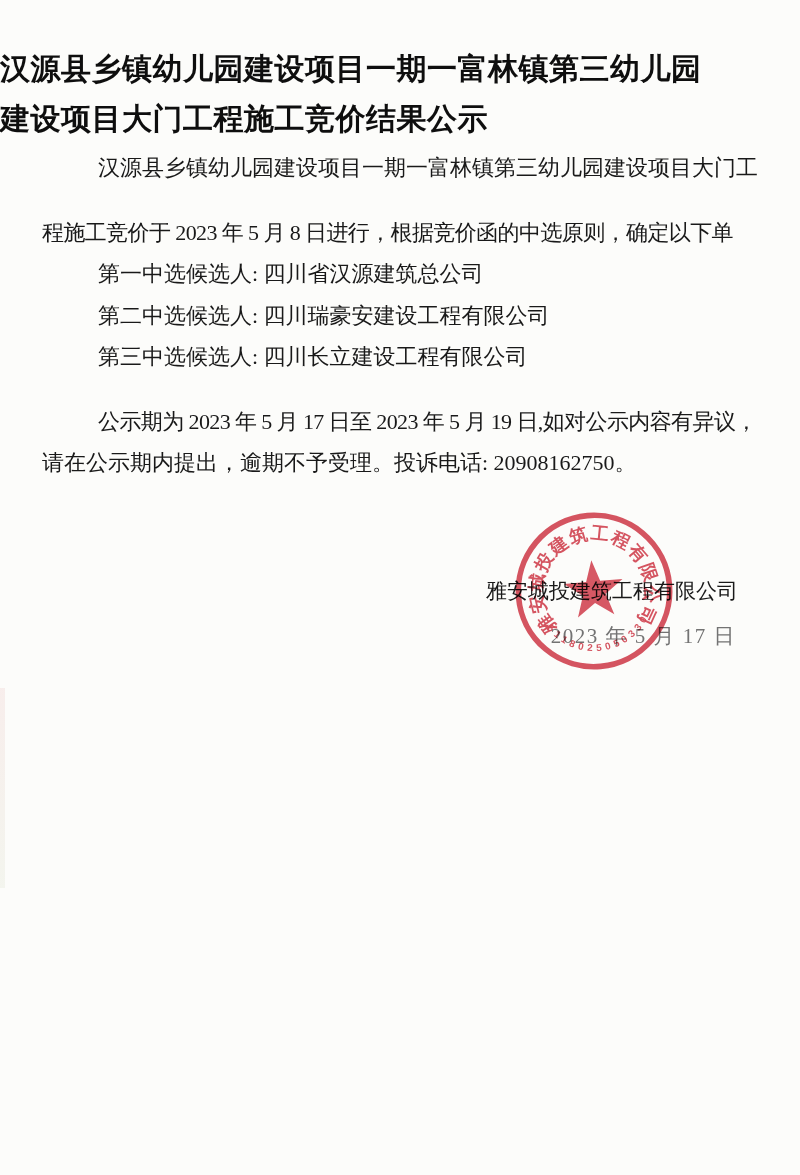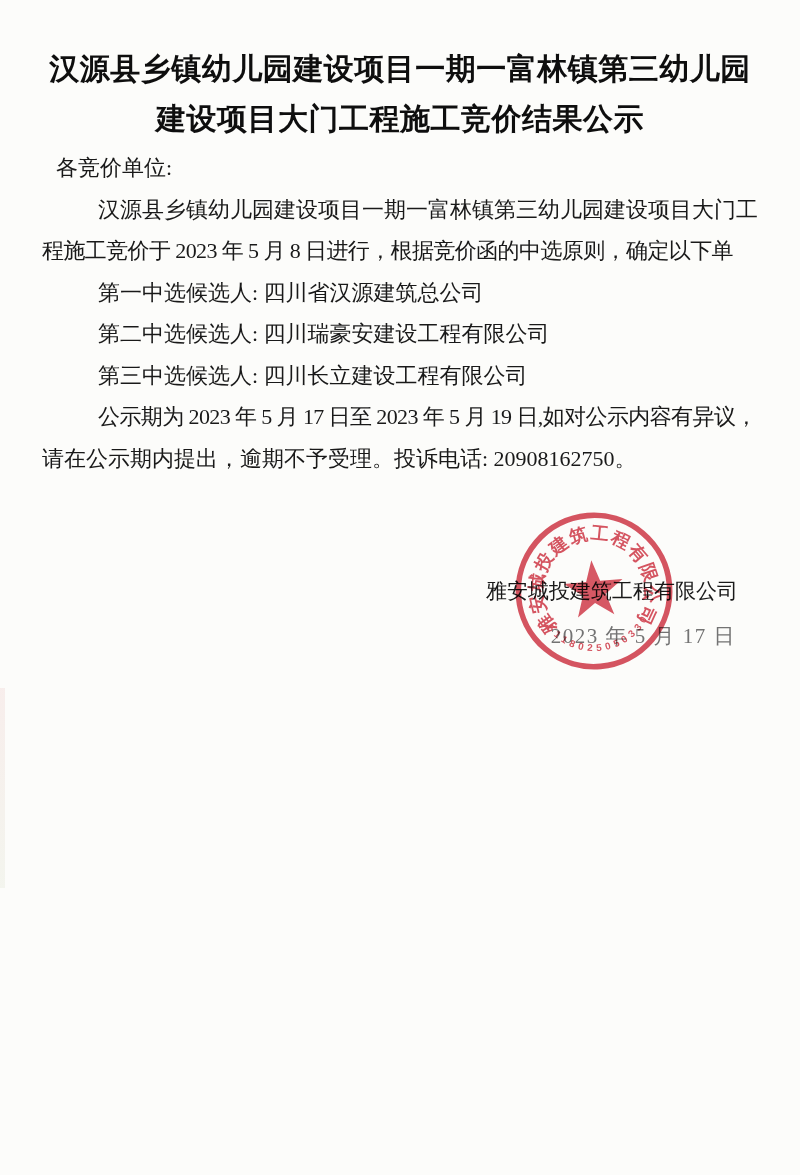--- a/index.html
+++ b/index.html
@@ -10,42 +10,42 @@
     background: #fcfcfa;
     font-family: "Liberation Serif", "DejaVu Serif", serif;
     color: #1b1b1b;
     overflow: hidden;
   }
   .title-block {
     position: absolute;
     top: 44px;
     left: 0;
     width: 100%;
-    text-align: center;
+    text-align: left;
     font-family: "Liberation Sans", "DejaVu Sans", sans-serif;
     font-weight: 900;
     font-size: 30px;
     line-height: 50px;
     color: #0e0e0e;
     letter-spacing: 0.5px;
   }
   .content {
     position: absolute;
     left: 42px;
     right: 38px;
     top: 147px;
     font-size: 22px;
     line-height: 41.5px;
     white-space: nowrap;
     color: #191919;
   }
   .doc-line { height: 41.5px; }
   .indent-1 { padding-left: 14px; }
   .indent-2 { padding-left: 56px; }
-  .tight { letter-spacing: -0.6px; }
+  .tight { letter-spacing: -0.6px; margin-top: 23px; }
   .sig-company {
     position: absolute;
     top: 577px;
     right: 62px;
     font-size: 21px;
     color: #191919;
   }
   .sig-date {
     position: absolute;
     top: 622px;
@@ -91,21 +91,20 @@
 <body>
 
 <div class="page">
 
   <div class="title-block">
     <div>汉源县乡镇幼儿园建设项目一期一富林镇第三幼儿园</div>
     <div>建设项目大门工程施工竞价结果公示</div>
   </div>
 
   <div class="content">
-    <div class="doc-line indent-1">各竞价单位:</div>
     <div class="doc-line indent-2">汉源县乡镇幼儿园建设项目一期一富林镇第三幼儿园建设项目大门工</div>
     <div class="doc-line tight">程施工竞价于 2023 年 5 月 8 日进行，根据竞价函的中选原则，确定以下单</div>
     <div class="doc-line indent-2">第一中选候选人: 四川省汉源建筑总公司</div>
     <div class="doc-line indent-2">第二中选候选人: 四川瑞豪安建设工程有限公司</div>
     <div class="doc-line indent-2">第三中选候选人: 四川长立建设工程有限公司</div>
     <div class="doc-line indent-2 tight">公示期为 2023 年 5 月 17 日至 2023 年 5 月 19 日,如对公示内容有异议，</div>
     <div class="doc-line">请在公示期内提出，逾期不予受理。投诉电话: 20908162750。</div>
   </div>
 
   <div class="sig-company">雅安城投建筑工程有限公司</div>

